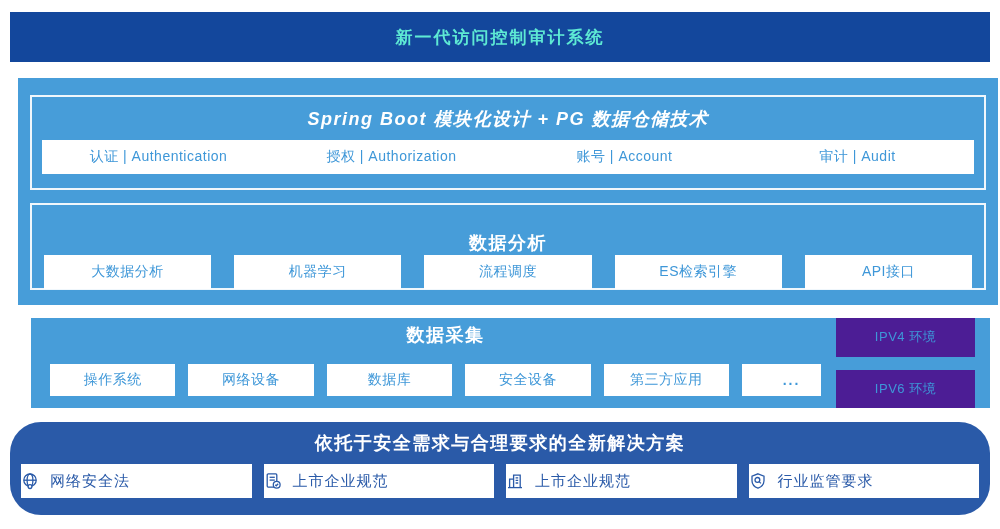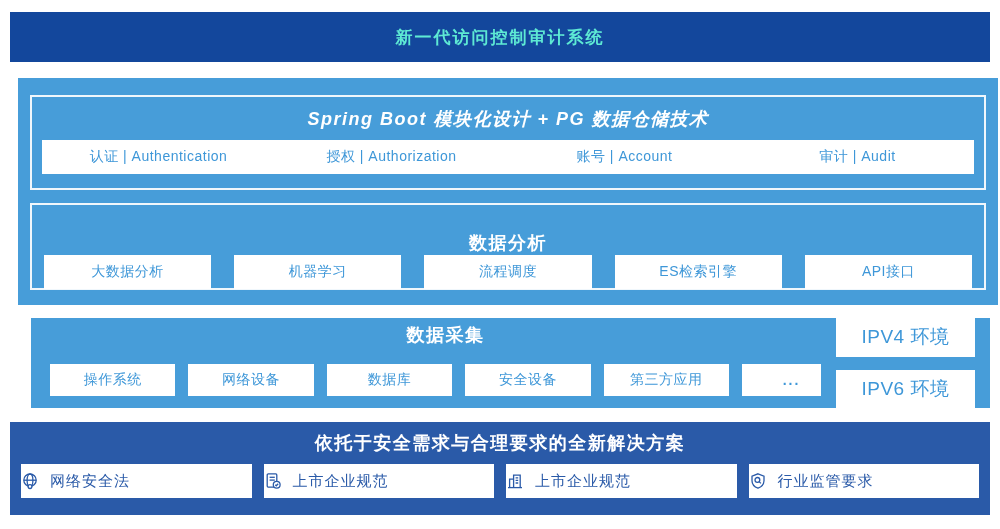--- a/index.html
+++ b/index.html
@@ -62,29 +62,29 @@
   .collect-panel .box-more { flex: 0 0 99px; font-weight: bold; letter-spacing: 2px; }
 
   
   .env-panel {
     position: absolute; left: 821px; top: 318px; width: 169px; height: 90px;
     background: #479dd9;
     display: flex; flex-direction: column; justify-content: center;
     gap: 13px; padding: 0 15px;
   }
   .env-box {
-    height: 41px; background: #ffffff; color: #3e97d8; font-size: 19px;
+    height: 41px; background: #4c1d95; color: #3e97d8; font-size: 13px;
     display: flex; align-items: center; justify-content: center;
     letter-spacing: 0.5px;
   }
 
   
   .solution-panel {
     position: absolute; left: 10px; top: 422px; width: 980px; height: 93px;
-    background: #2a5aa8; display: flex; flex-direction: column;
+    background: #2a5aa8; display: flex; flex-direction: column; border-radius: 31px;
   }
   .solution-panel .panel-title { height: 42px; }
   .solution-panel .box-row { gap: 12px; padding: 0 11px; }
   .solution-box {
     flex: 1; height: 34px; background: #ffffff; color: #2a5aa8;
     display: flex; align-items: center; justify-content: flex-start; gap: 11px;
     font-size: 15px; letter-spacing: 1px;
   }
   .solution-box svg { display: block; }
 </style>

